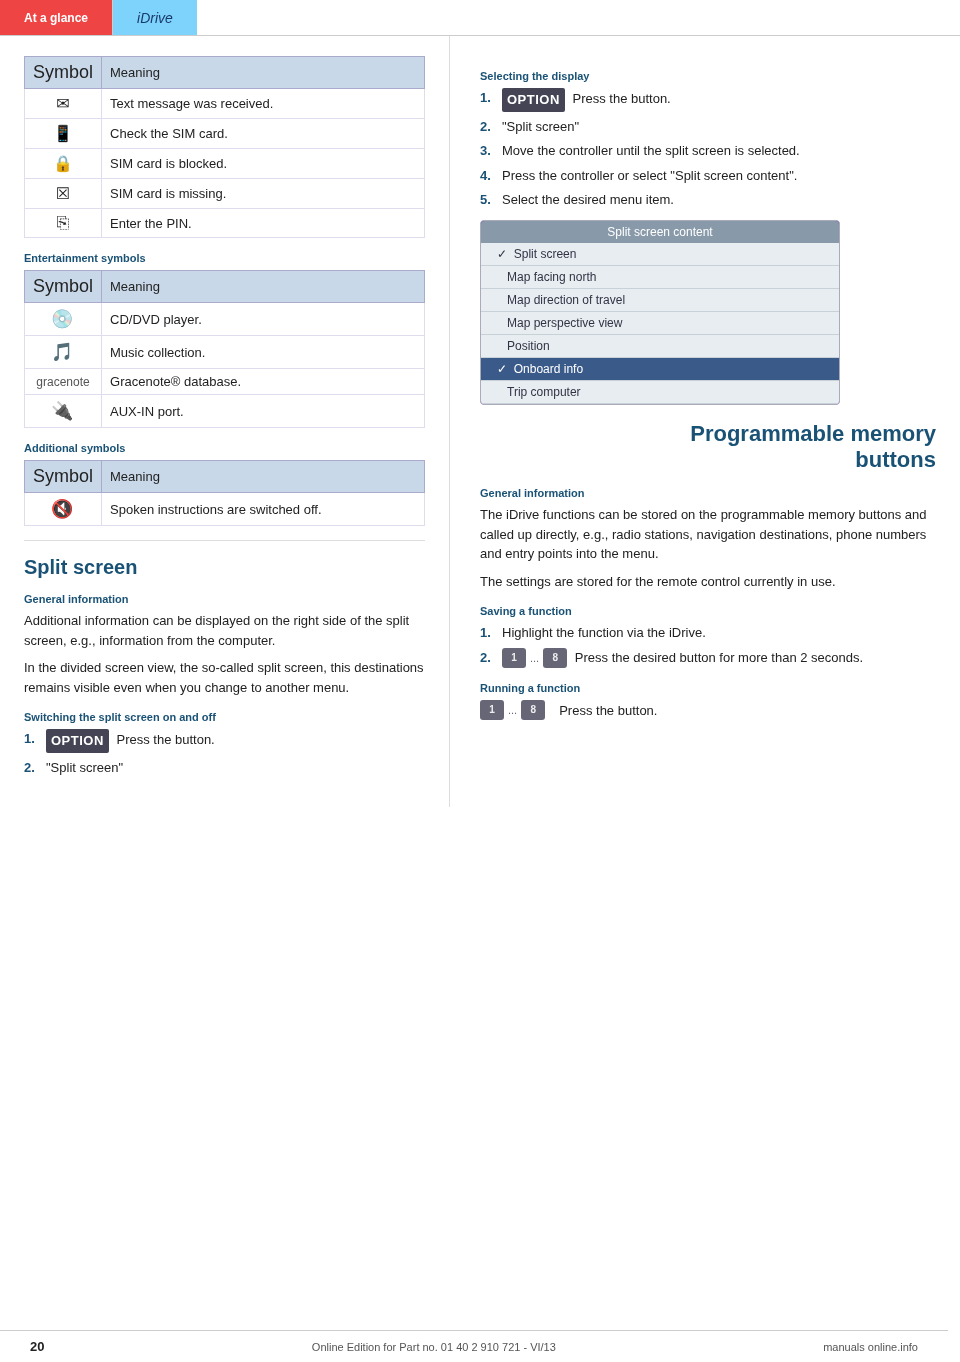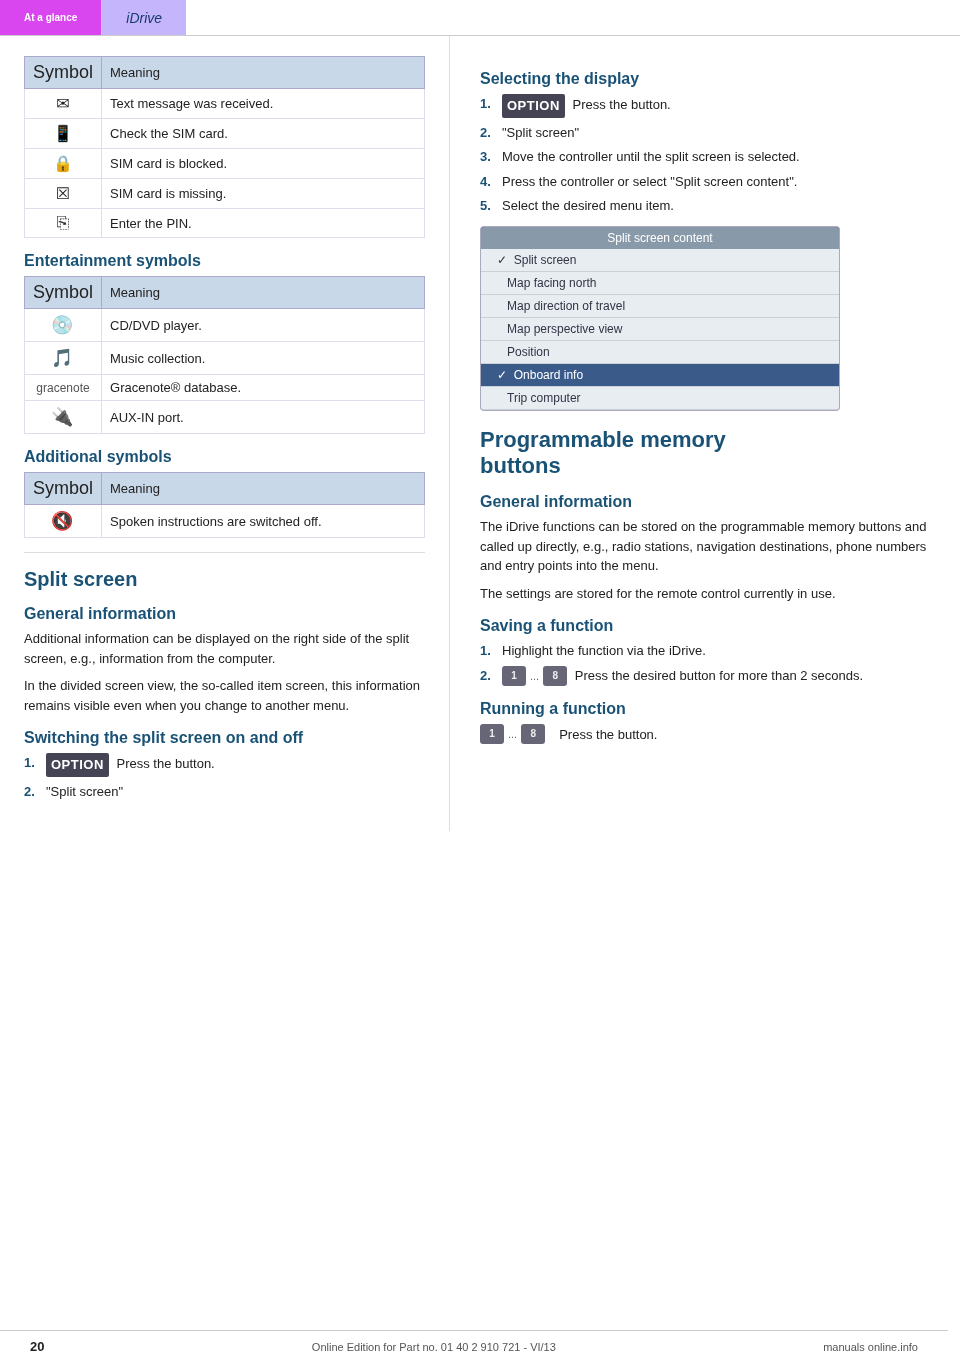--- a/index.html
+++ b/index.html
@@ -14,30 +14,30 @@
     }
 
     
     .header {
       display: flex;
       align-items: stretch;
       height: 36px;
       border-bottom: 1px solid #ccc;
     }
     .header-tab-active {
-      background: #d946ef;
+      background: #ef4444;
       color: #fff;
       padding: 11px 24px;
       display: flex;
       align-items: center;
-      font-size: 10px;
+      font-size: 12px;
       font-weight: bold;
     }
     .header-tab-inactive {
-      background: #c4b5fd;
+      background: #7dd3fc;
       color: #1a3a6b;
       padding: 0 24px;
       display: flex;
       align-items: center;
       font-size: 14px;
       font-style: italic;
       border-left: 1px solid #ccc;
     }
 
     
@@ -219,21 +219,21 @@
 
     
     .section-divider {
       border: none;
       border-top: 1px solid #ddd;
       margin: 14px 0;
     }
 
     .blue-heading {
       color: #1a5276;
-      font-size: 16px;
+      font-size: 11px;
       font-weight: bold;
       margin-top: 14px;
       margin-bottom: 6px;
     }
     .blue-heading-lg {
       color: #1a5276;
       font-size: 20px;
       font-weight: bold;
       margin-top: 8px;
       margin-bottom: 4px;
@@ -330,21 +330,21 @@
         </tr>
       </tbody>
     </table>
 
     <hr class="section-divider">
 
     <div class="blue-heading-lg">Split screen</div>
 
     <div class="blue-heading">General information</div>
     <p class="body-text">Additional information can be displayed on the right side of the split screen, e.g., information from the computer.</p>
-    <p class="body-text">In the divided screen view, the so-called item screen, this information remains visible even when you change to another menu.</p>
+    <p class="body-text">In the divided screen view, the so-called split screen, this destinations remains visible even when you change to another menu.</p>
 
     <div class="blue-heading">Switching the split screen on and off</div>
     <ol class="num-list">
       <li>
         <span class="num">1.</span>
         <span class="li-content">
           <span class="option-btn">OPTION</span>
           Press the button.
         </span>
       </li>
@@ -404,21 +404,21 @@
         </div>
         <div class="screenshot-item highlighted">
           <span>✓&nbsp; Onboard info</span>
         </div>
         <div class="screenshot-item">
           <span>&nbsp;&nbsp;&nbsp;Trip computer</span>
         </div>
       </div>
     </div>
 
-    <div style="color:#1a5276; font-size:22px; font-weight:bold; margin-top:14px; line-height:1.2;">Programmable memory<br>buttons</div>
+    <div style="color:#1a5276; font-size:22px; font-weight:bold; margin-top:14px; line-height:1.2;text-align:right;">Programmable memory<br>buttons</div>
 
     <div class="blue-heading">General information</div>
     <p class="body-text">The iDrive functions can be stored on the programmable memory buttons and called up directly, e.g., radio stations, navigation destinations, phone numbers and entry points into the menu.</p>
     <p class="body-text">The settings are stored for the remote control currently in use.</p>
 
     <div class="blue-heading">Saving a function</div>
     <ol class="num-list">
       <li>
         <span class="num">1.</span>
         <span class="li-content">Highlight the function via the iDrive.</span>

